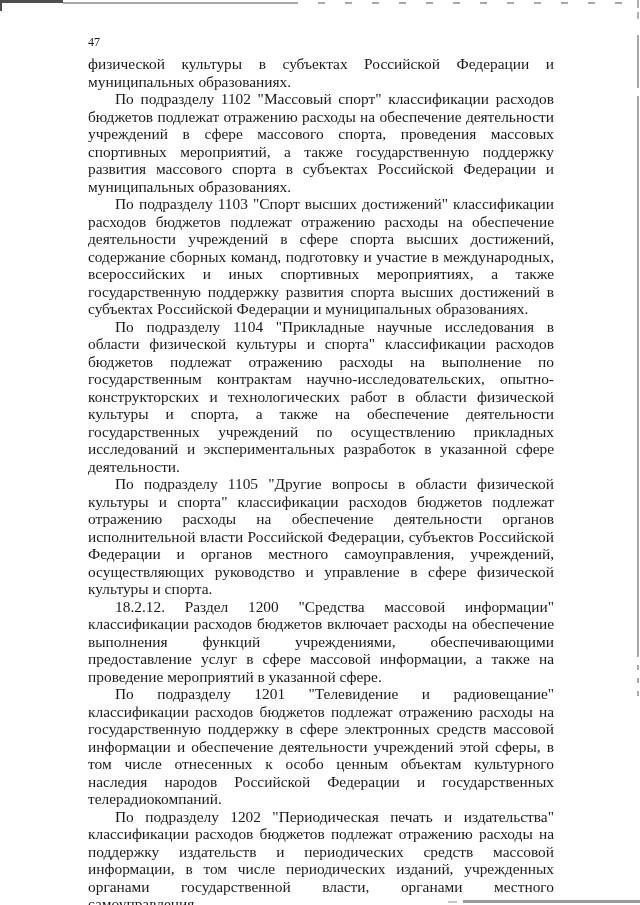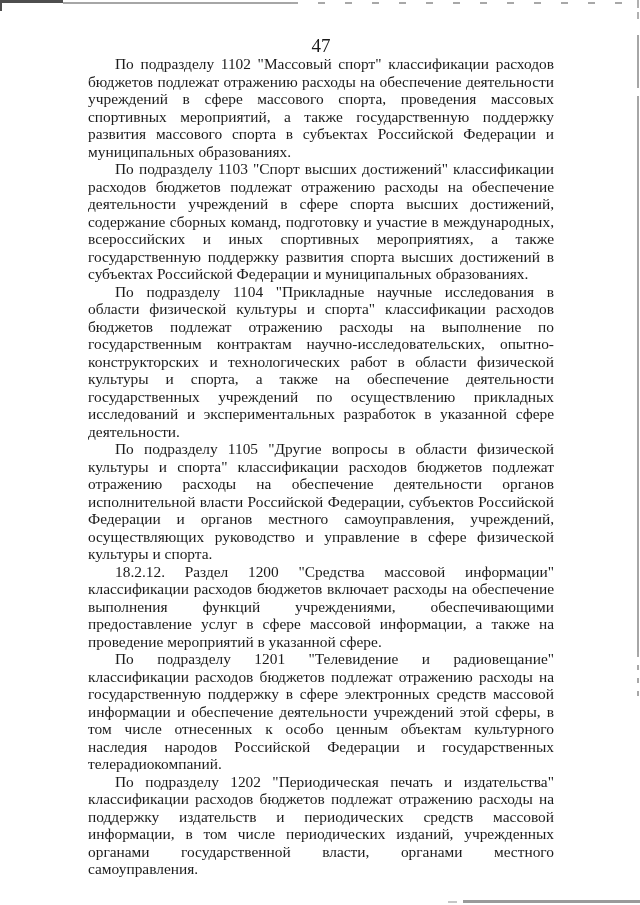--- a/index.html
+++ b/index.html
@@ -25,22 +25,22 @@
   .right-dash-b    { left:637px; top:12px; width:2px; height:7px;  background:#b0b0b0; }
   .right-line-1    { left:637px; top:35px; width:2px; height:53px; background:#a6a6a6; }
   .right-line-2    { left:637px; top:96px; width:2px; height:556px;background:#a6a6a6; }
   .right-dashes    { left:637px; top:652px;width:2px; height:44px;
     background:repeating-linear-gradient(180deg,#a8a8a8 0 5px, rgba(0,0,0,0) 5px 13px); }
   .bottom-line     { left:463px; top:900px; width:177px; height:3px; background:#9a9a9a; }
   .bottom-dash     { left:448px; top:901px; width:9px;  height:2px; background:#c6c6c6; }
 
   .page-number {
     position:absolute; top:35px; left:88px; width:466px;
-    text-align:center;
-    font-size:19px; color:#1a1a1a;
+    text-align:left;
+    font-size:12px; color:#1a1a1a;
   }
   .doc-body {
     position:absolute; top:55px; left:88px; width:466px;
     color:#1b1b1b;
     font-size:15.4px; line-height:17.5px;
     text-align:justify;
     hyphens:none;
   }
   .doc-body p.para { margin:0; }
   .doc-body p.para.indent { text-indent:27px; }
@@ -58,20 +58,21 @@
   <div class="art right-dash-b"></div>
   <div class="art right-line-1"></div>
   <div class="art right-line-2"></div>
   <div class="art right-dashes"></div>
   <div class="art bottom-line"></div>
   <div class="art bottom-dash"></div>
 
   <div class="page-number">47</div>
 
   <div class="doc-body">
+      <p class="para">физической культуры в субъектах Российской Федерации и муниципальных образованиях.</p>
       <p class="para indent">По подразделу 1102 "Массовый спорт" классификации расходов бюджетов подлежат отражению расходы на обеспечение деятельности учреждений в сфере массового спорта, проведения массовых спортивных мероприятий, а также государственную поддержку развития массового спорта в субъектах Российской Федерации и муниципальных образованиях.</p>
       <p class="para indent">По подразделу 1103 "Спорт высших достижений" классификации расходов бюджетов подлежат отражению расходы на обеспечение деятельности учреждений в сфере спорта высших достижений, содержание сборных команд, подготовку и участие в международных, всероссийских и иных спортивных мероприятиях, а также государственную поддержку развития спорта высших достижений в субъектах Российской Федерации и муниципальных образованиях.</p>
       <p class="para indent">По подразделу 1104 "Прикладные научные исследования в области физической культуры и спорта" классификации расходов бюджетов подлежат отражению расходы на выполнение по государственным контрактам научно-исследовательских, опытно-конструкторских и технологических работ в области физической культуры и спорта, а также на обеспечение деятельности государственных учреждений по осуществлению прикладных исследований и экспериментальных разработок в указанной сфере деятельности.</p>
       <p class="para indent">По подразделу 1105 "Другие вопросы в области физической культуры и спорта" классификации расходов бюджетов подлежат отражению расходы на обеспечение деятельности органов исполнительной власти Российской Федерации, субъектов Российской Федерации и органов местного самоуправления, учреждений, осуществляющих руководство и управление в сфере физической культуры и спорта.</p>
       <p class="para indent">18.2.12. Раздел 1200 "Средства массовой информации" классификации расходов бюджетов включает расходы на обеспечение выполнения функций учреждениями, обеспечивающими предоставление услуг в сфере массовой информации, а также на проведение мероприятий в указанной сфере.</p>
       <p class="para indent">По подразделу 1201 "Телевидение и радиовещание" классификации расходов бюджетов подлежат отражению расходы на государственную поддержку в сфере электронных средств массовой информации и обеспечение деятельности учреждений этой сферы, в том числе отнесенных к особо ценным объектам культурного наследия народов Российской Федерации и государственных телерадиокомпаний.</p>
       <p class="para indent">По подразделу 1202 "Периодическая печать и издательства" классификации расходов бюджетов подлежат отражению расходы на поддержку издательств и периодических средств массовой информации, в том числе периодических изданий, учрежденных органами государственной власти, органами местного самоуправления.</p>
     </div>
 
 </div>

